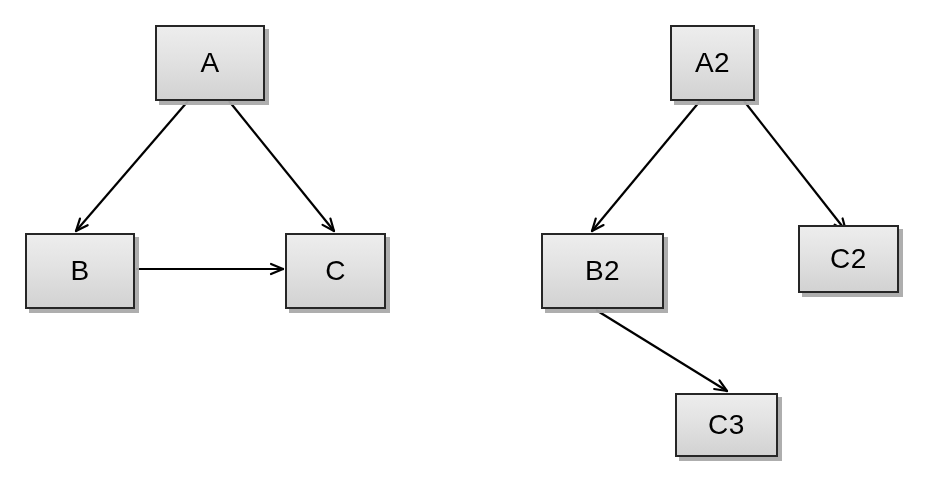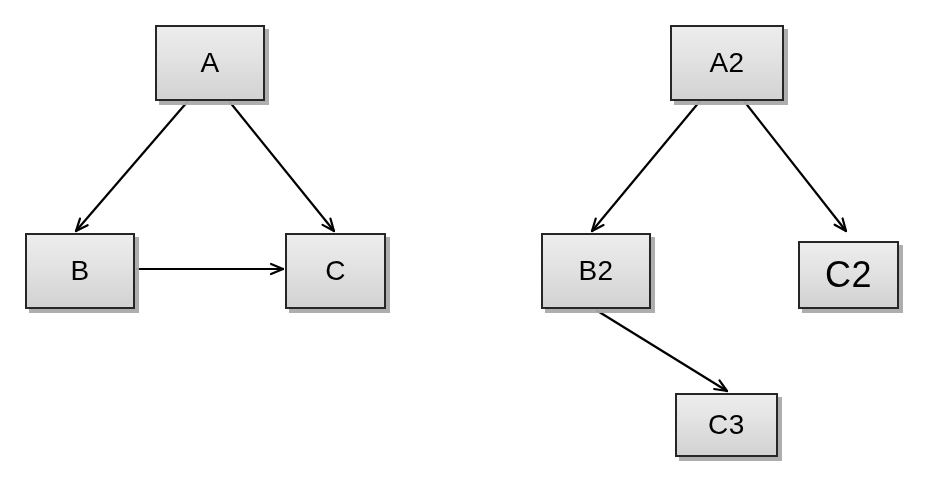--- a/index.html
+++ b/index.html
@@ -91,27 +91,27 @@
   <div id="node-layer">
       <div class="node" style="left: 155px; top: 25px; width: 110px; height: 76px; font-size: 28px;">
         <span class="node-label">A</span>
       </div>
       <div class="node" style="left: 25px; top: 233px; width: 110px; height: 76px; font-size: 28px;">
         <span class="node-label">B</span>
       </div>
       <div class="node" style="left: 285px; top: 233px; width: 101px; height: 76px; font-size: 28px;">
         <span class="node-label">C</span>
       </div>
-      <div class="node" style="left: 670px; top: 25px; width: 114px; height: 76px; font-size: 28px;">
+      <div class="node" style="left: 670px; top: 25px; width: 85px; height: 76px; font-size: 28px;">
         <span class="node-label">A2</span>
       </div>
-      <div class="node" style="left: 541px; top: 233px; width: 110px; height: 76px; font-size: 28px;">
+      <div class="node" style="left: 541px; top: 233px; width: 123px; height: 76px; font-size: 28px;">
         <span class="node-label">B2</span>
       </div>
-      <div class="node" style="left: 798px; top: 241px; width: 101px; height: 68px; font-size: 36px;">
+      <div class="node" style="left: 798px; top: 225px; width: 101px; height: 68px; font-size: 28px;">
         <span class="node-label">C2</span>
       </div>
       <div class="node" style="left: 675px; top: 393px; width: 103px; height: 64px; font-size: 28px;">
         <span class="node-label">C3</span>
       </div>
     </div>
 
 </div>
 
 </body></html>

